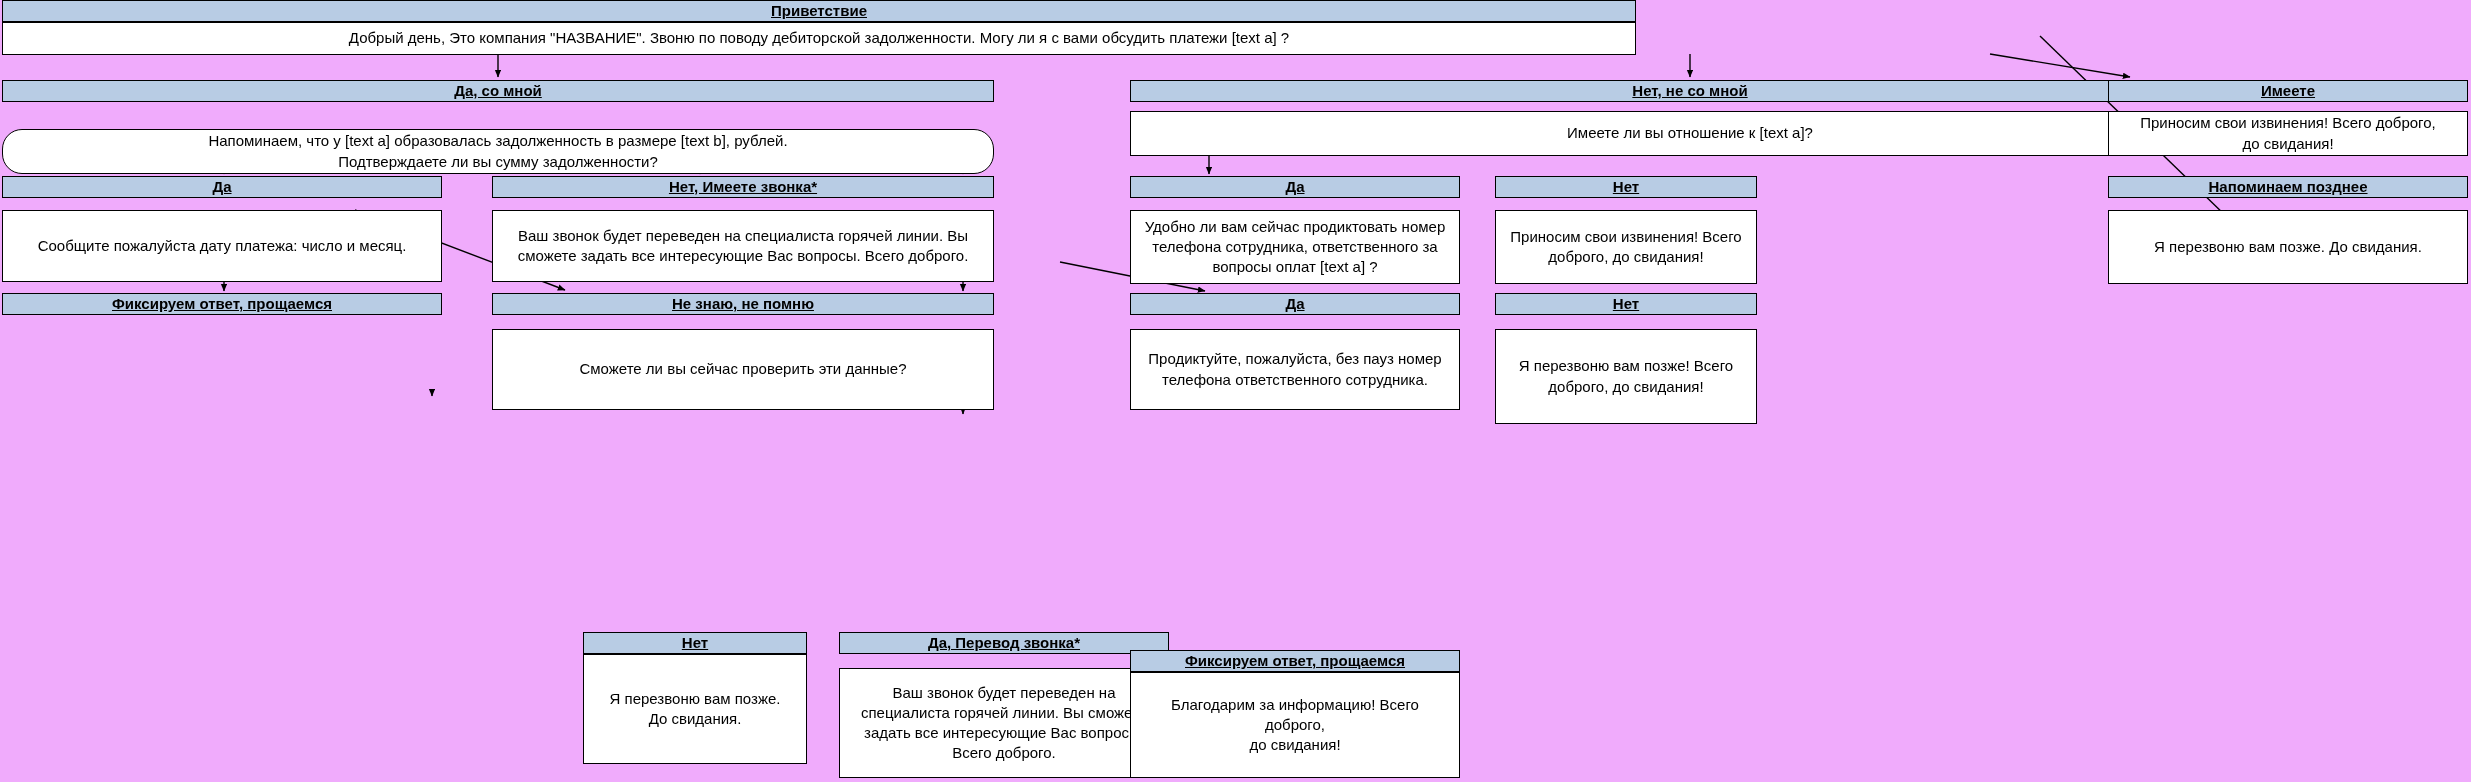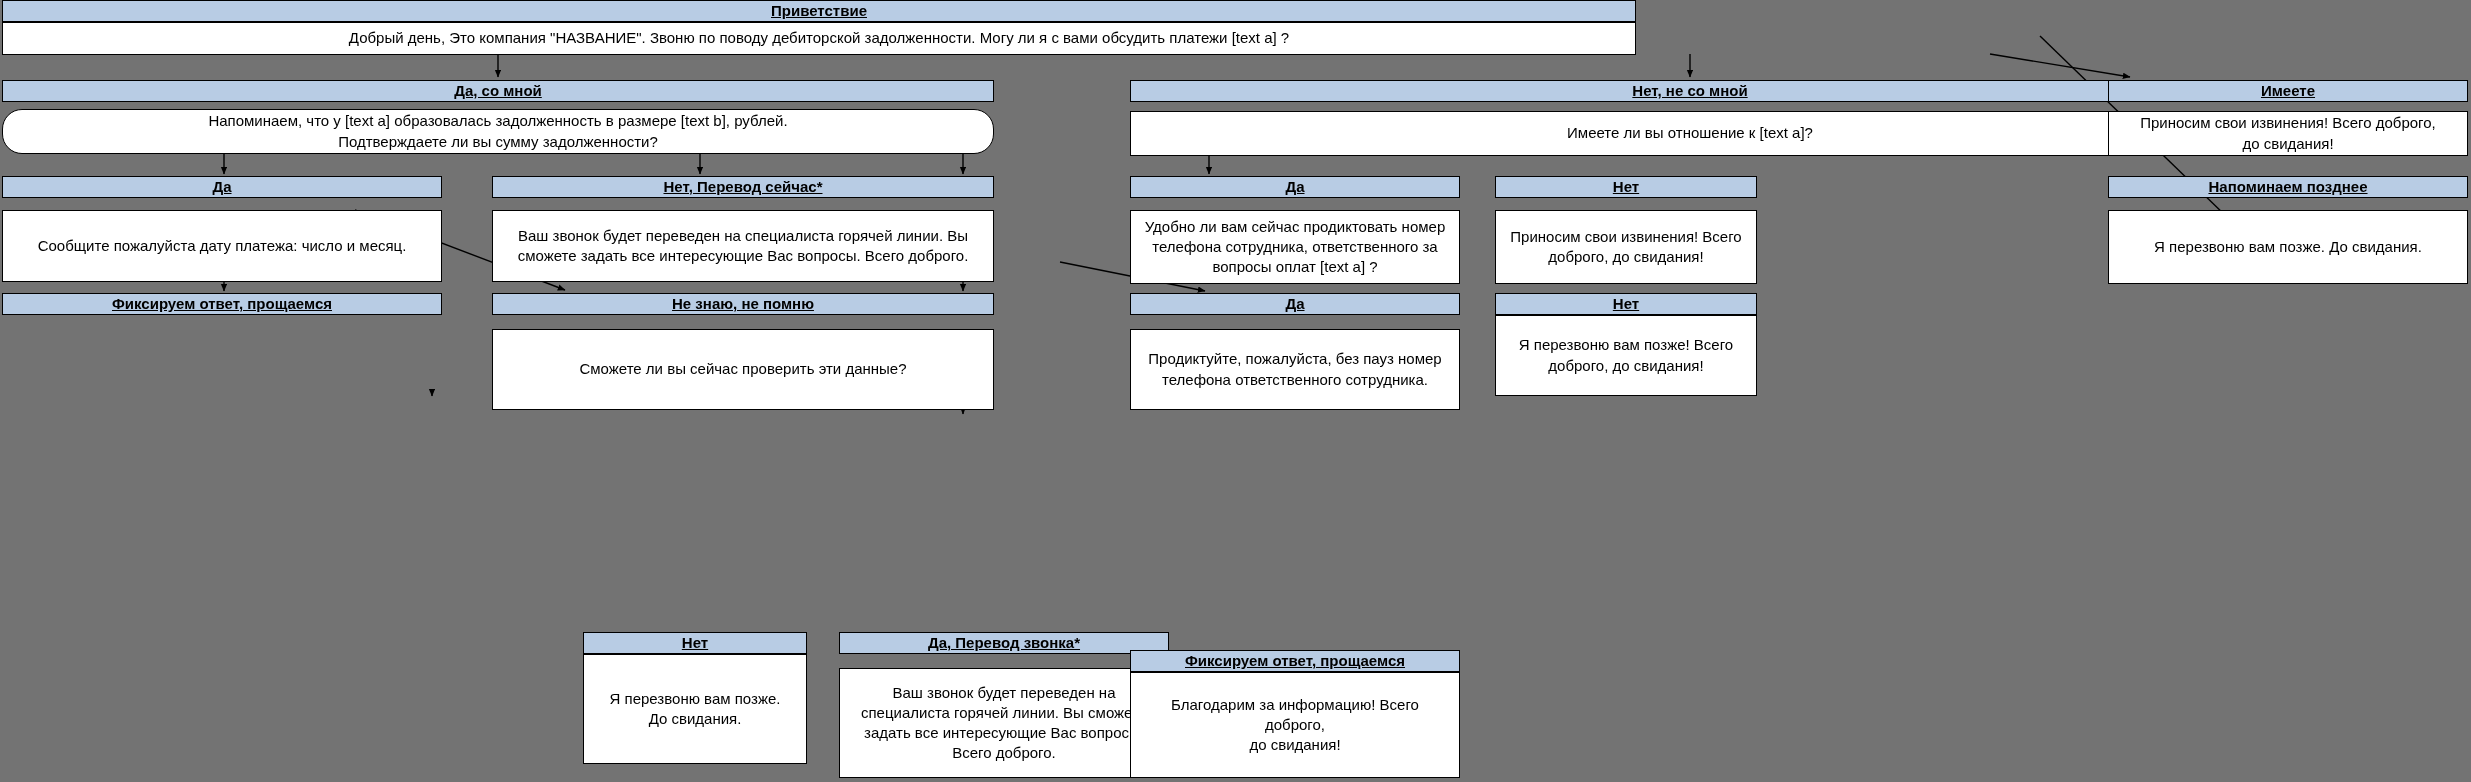--- a/index.html
+++ b/index.html
@@ -8,21 +8,21 @@
     background: #ffffff;
   }
   body {
     font-family: "Liberation Sans", sans-serif;
     color: #000000;
   }
   #canvas {
     position: relative;
     width: 2471px;
     height: 782px;
-    background: #737373;
+    background: #f0abfc;
     overflow: hidden;
   }
   .node {
     position: absolute;
     box-sizing: border-box;
   }
   .hdr {
     box-sizing: border-box;
     background: #b8cce4;
     border: 1px solid #000000;
@@ -107,21 +107,21 @@
     <div class="hdr">
         <span>Приветствие</span>
       </div>
     <div class="body" style="height:33px;">Добрый день, Это компания "НАЗВАНИЕ". Звоню по поводу дебиторской задолженности. Могу ли я с вами обсудить платежи  [text a]  ?</div>
   </div>
 
   <div class="node" style="left:2px; top:80px; width:992px;">
     <div class="hdr">
         <span>Да, со мной</span>
       </div>
-    <div class="body" style="height:45px; margin-top:7px;border-radius:20px;">Напоминаем, что у  [text a] образовалась задолженность в размере  [text b],  рублей.
+    <div class="body" style="height:45px; margin-top:27px;border-radius:20px;">Напоминаем, что у  [text a] образовалась задолженность в размере  [text b],  рублей.
 Подтверждаете ли вы сумму задолженности?</div>
   </div>
 
   <div class="node" style="left:1130px; top:80px; width:1120px;">
     <div class="hdr">
         <span>Нет, не со мной</span>
       </div>
     <div class="body" style="height:45px; margin-top:9px;">Имеете ли вы отношение к  [text a]?</div>
   </div>
 
@@ -135,21 +135,21 @@
 
   <div class="node" style="left:2px; top:176px; width:440px;">
     <div class="hdr">
         <span>Да</span>
       </div>
     <div class="body" style="height:72px; margin-top:12px;">Сообщите пожалуйста дату платежа: число и месяц.</div>
   </div>
 
   <div class="node" style="left:492px; top:176px; width:502px;">
     <div class="hdr">
-        <span>Нет, Перевод сейчас*</span>
+        <span>Нет, Имеете звонка*</span>
       </div>
     <div class="body" style="height:72px; margin-top:12px;">Ваш звонок будет переведен на специалиста горячей линии. Вы сможете задать все интересующие Вас вопросы. Всего доброго.</div>
   </div>
 
   <div class="node" style="left:1130px; top:176px; width:330px;">
     <div class="hdr">
         <span>Да</span>
       </div>
     <div class="body" style="height:74px; margin-top:12px;">Удобно ли вам  сейчас продиктовать номер телефона сотрудника, ответственного за вопросы оплат [text a] ?</div>
   </div>
@@ -185,21 +185,21 @@
     <div class="hdr">
         <span>Да</span>
       </div>
     <div class="body" style="height:81px; margin-top:14px;">Продиктуйте, пожалуйста, без пауз номер телефона ответственного сотрудника.</div>
   </div>
 
   <div class="node" style="left:1495px; top:293px; width:262px;">
     <div class="hdr">
         <span>Нет</span>
       </div>
-    <div class="body" style="height:81px; ">Я перезвоню вам позже! Всего доброго, до свидания!</div>
+    <div class="body" style="height:95px; margin-top:14px;">Я перезвоню вам позже! Всего доброго, до свидания!</div>
   </div>
 
   <div class="node" style="left:583px; top:632px; width:224px;">
     <div class="hdr">
         <span>Нет</span>
       </div>
     <div class="body" style="height:110px; ">Я перезвоню вам позже.
 До свидания.</div>
   </div>
 

